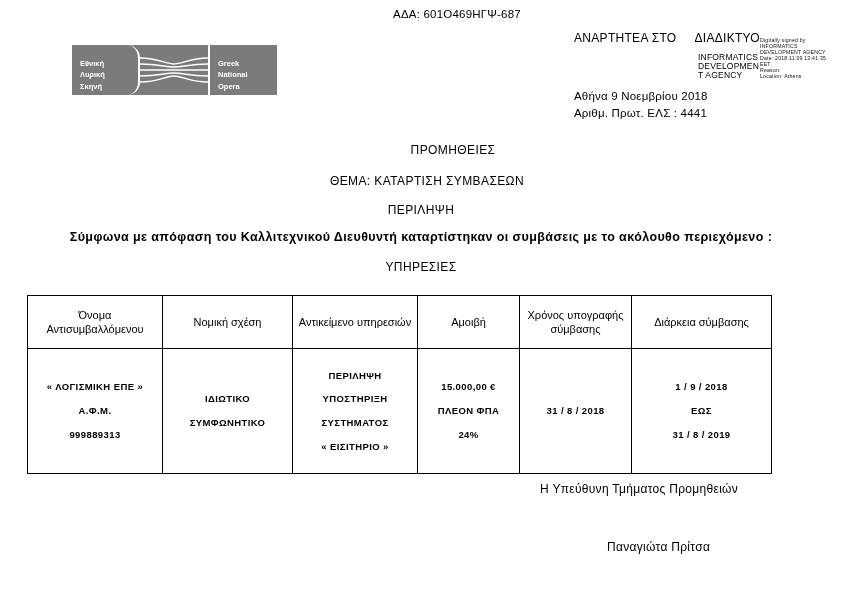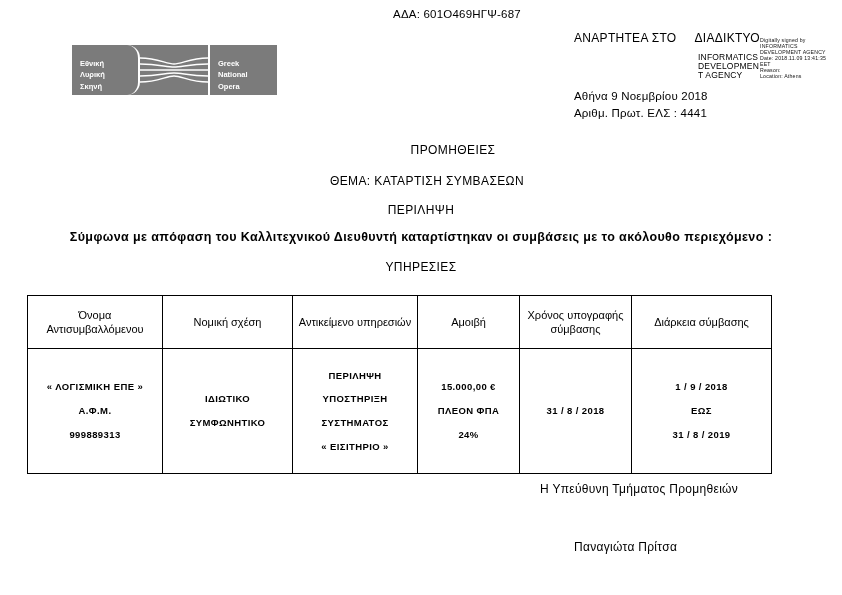--- a/index.html
+++ b/index.html
@@ -188,21 +188,21 @@
   .sig-title {
     position: absolute;
     top: 482px;
     left: 540px;
     font-size: 12px;
     letter-spacing: 0.3px;
   }
   .sig-name {
     position: absolute;
     top: 540px;
-    left: 574px;
+    left: 607px;
     font-size: 12px;
     letter-spacing: 0.3px;
   }
 </style>
 </head>
 <body>
 
 <div class="page">
 
   <div class="ada-line">

